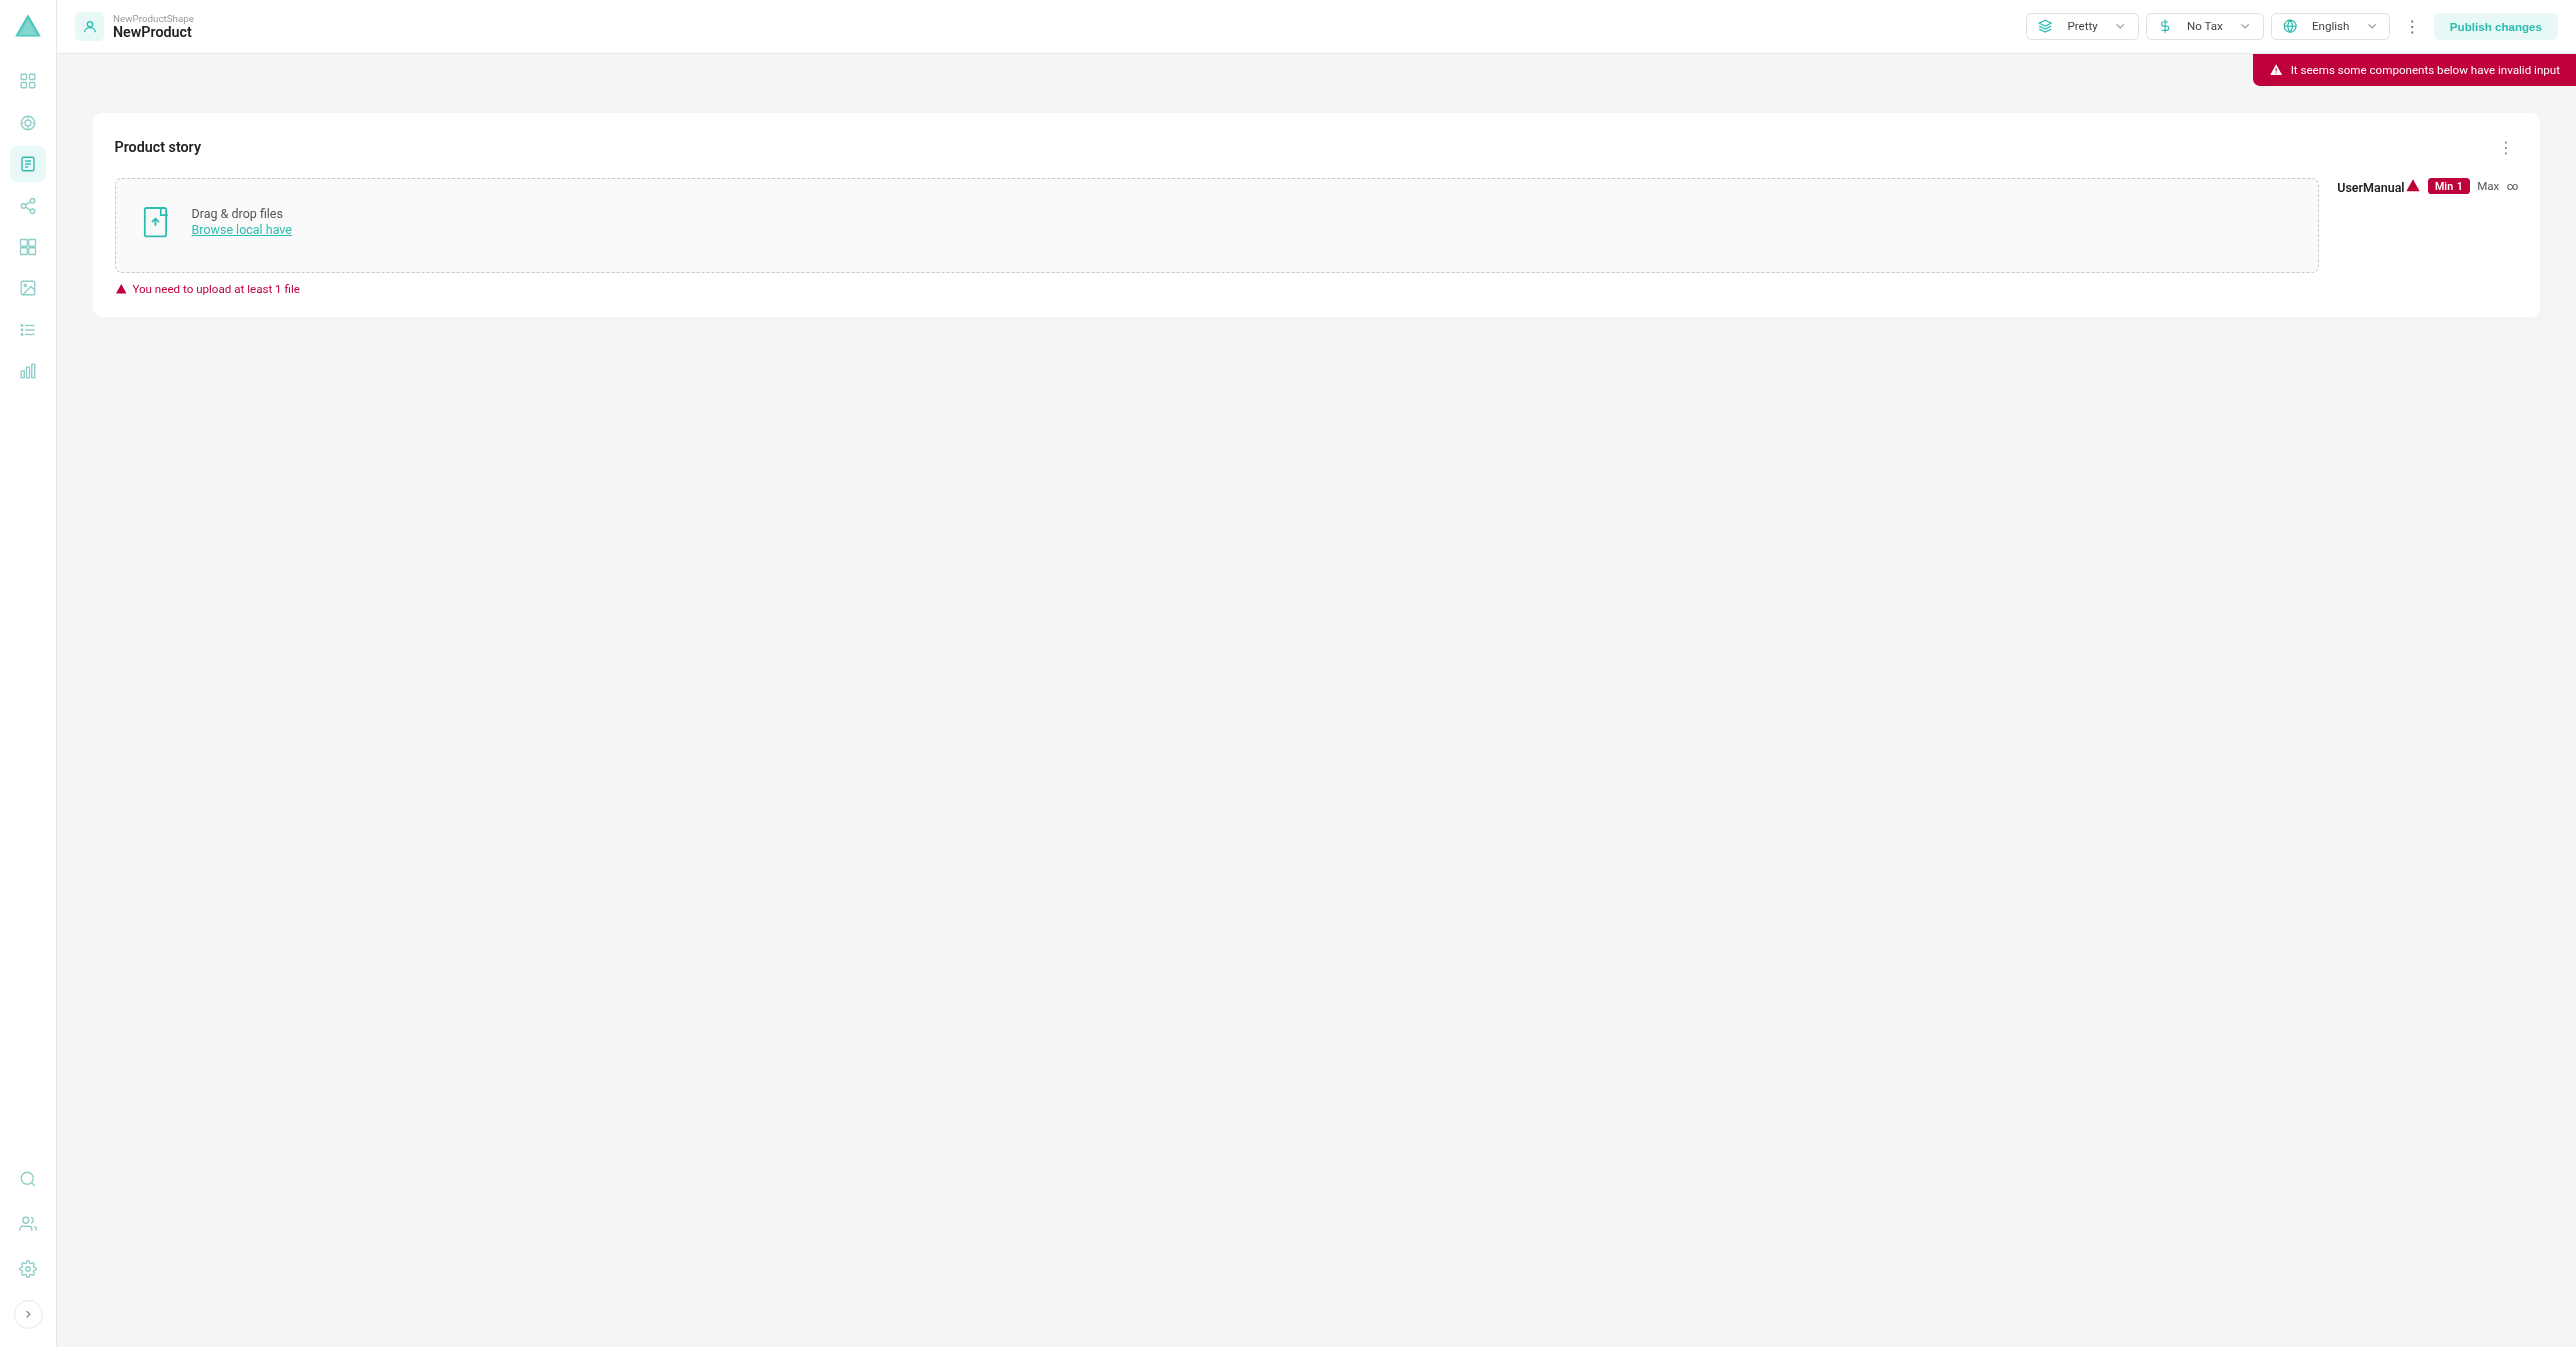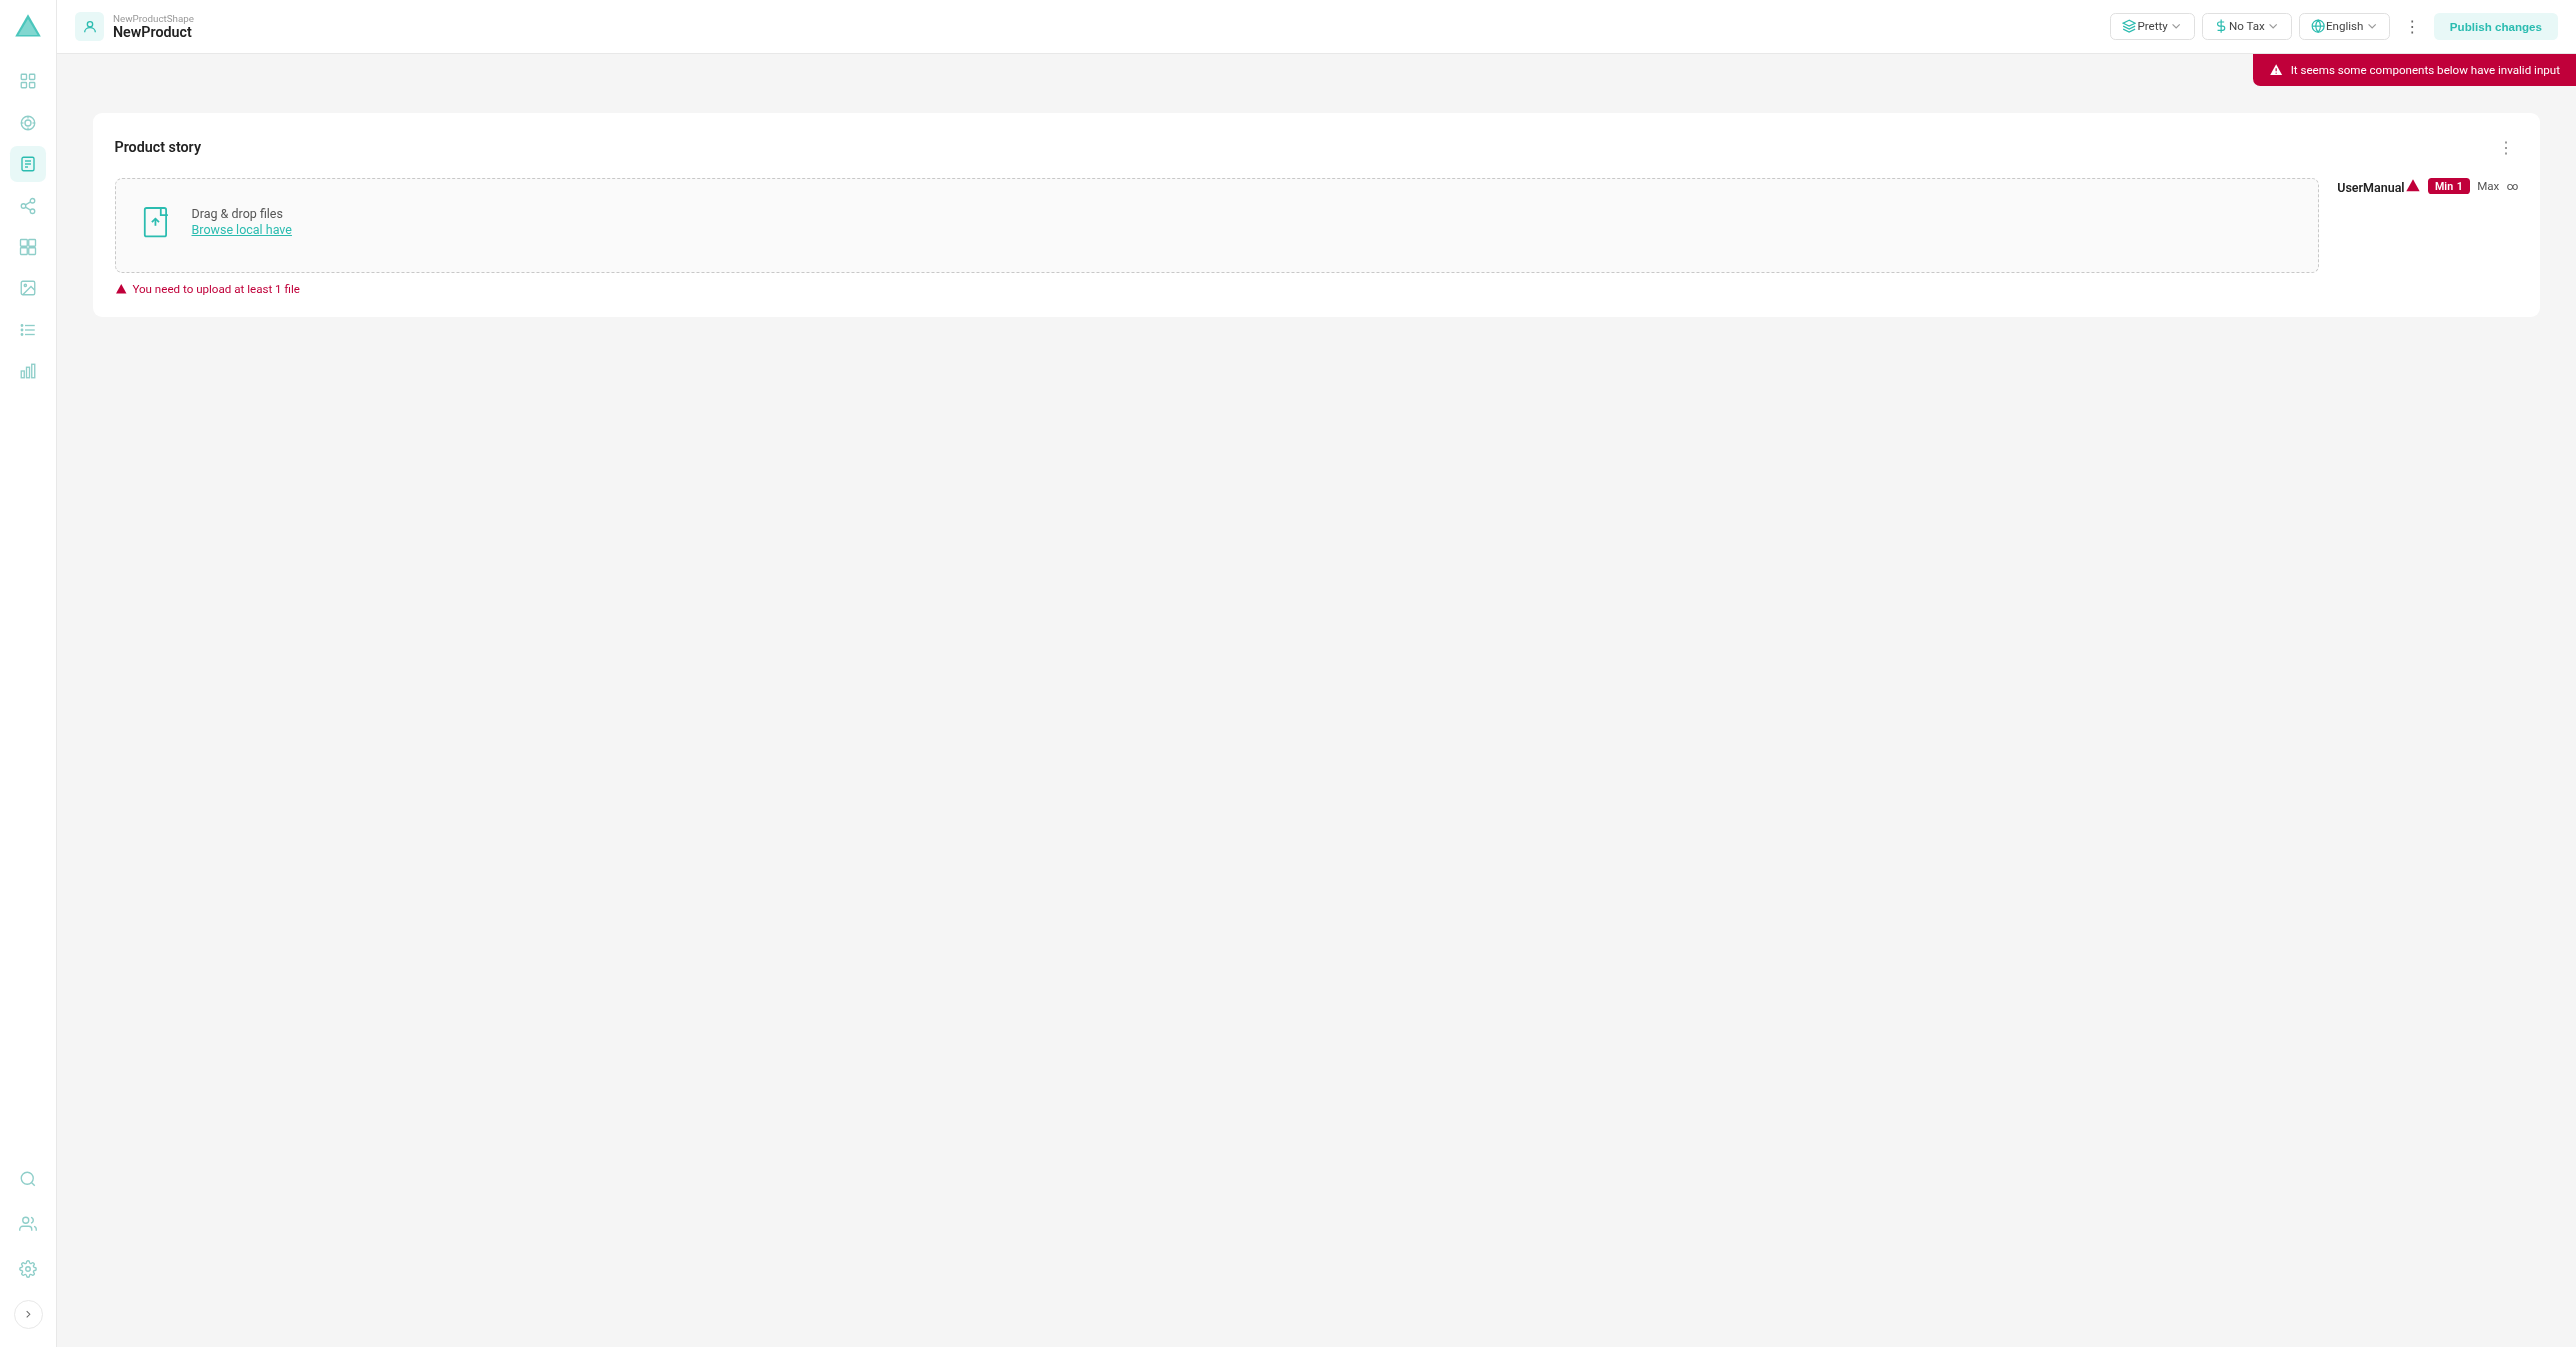--- a/index.html
+++ b/index.html
@@ -118,21 +118,21 @@
     }
     .header-right {
       margin-left: auto;
       display: flex;
       align-items: center;
       gap: 7.2px;
     }
     .header-dropdown {
       display: flex;
       align-items: center;
-      gap: 1px;
+      gap: 15px;
       padding: 5.4px 10.7px;
       border: 0.9px solid #e0e0e0;
       border-radius: 5.4px;
       background: #fff;
       cursor: pointer;
       font-size: 11.6px;
       color: #444;
     }
     .header-dropdown svg {
       width: 14.3px;

